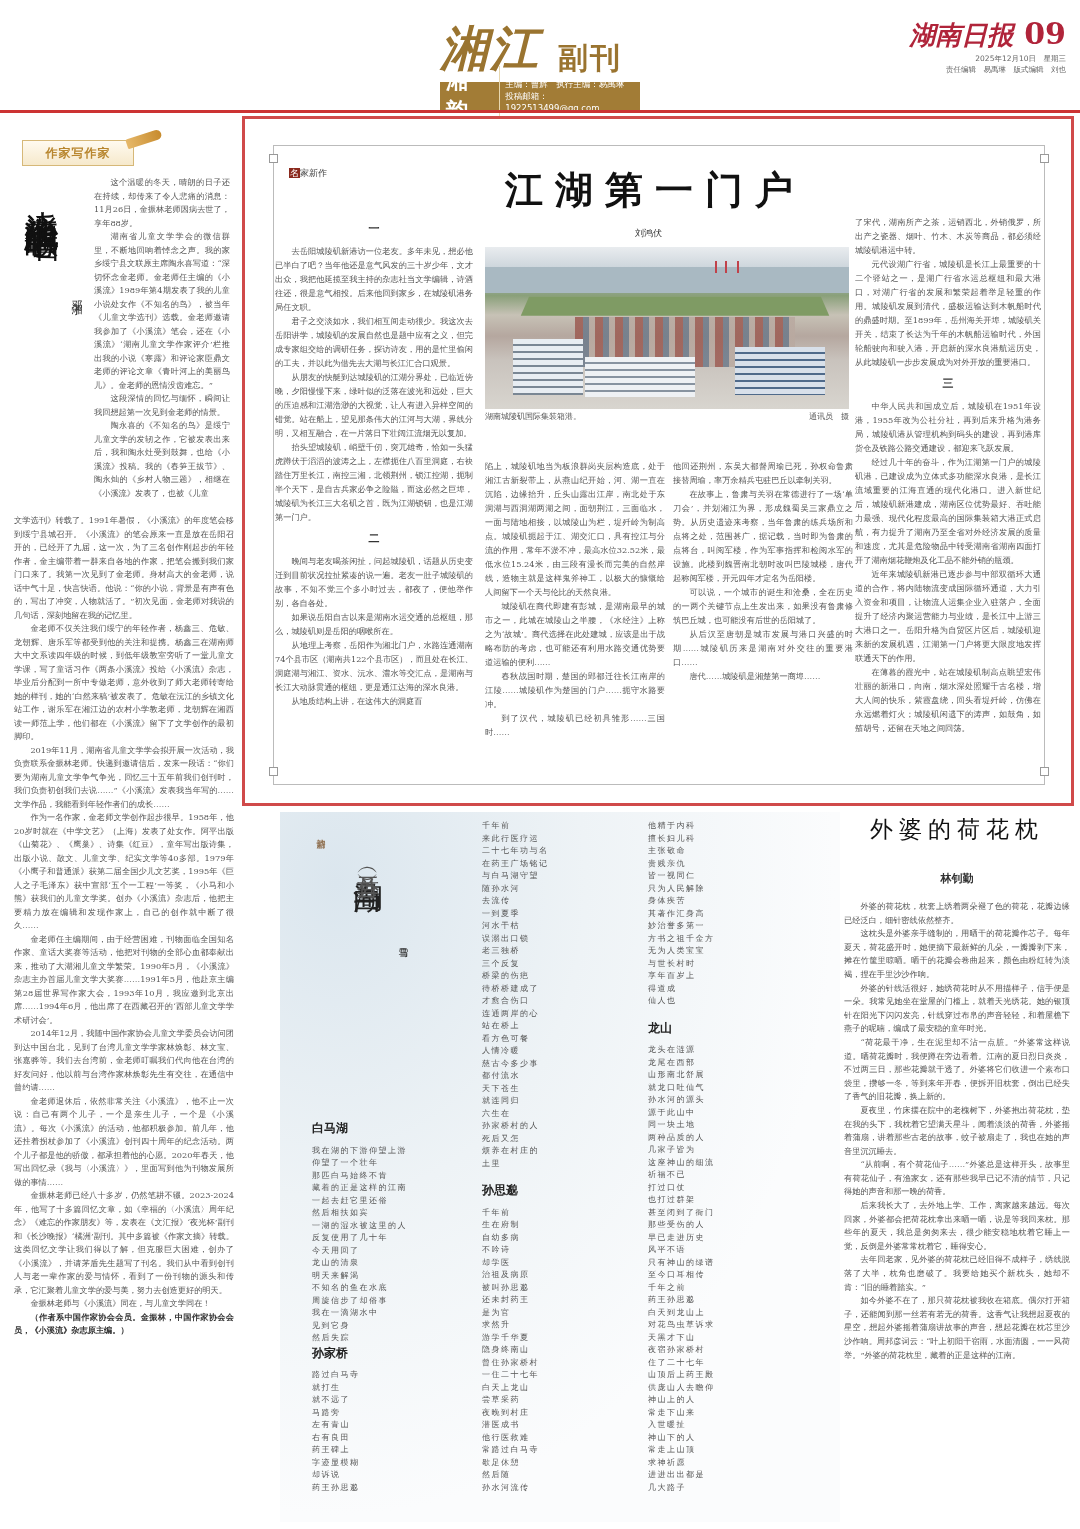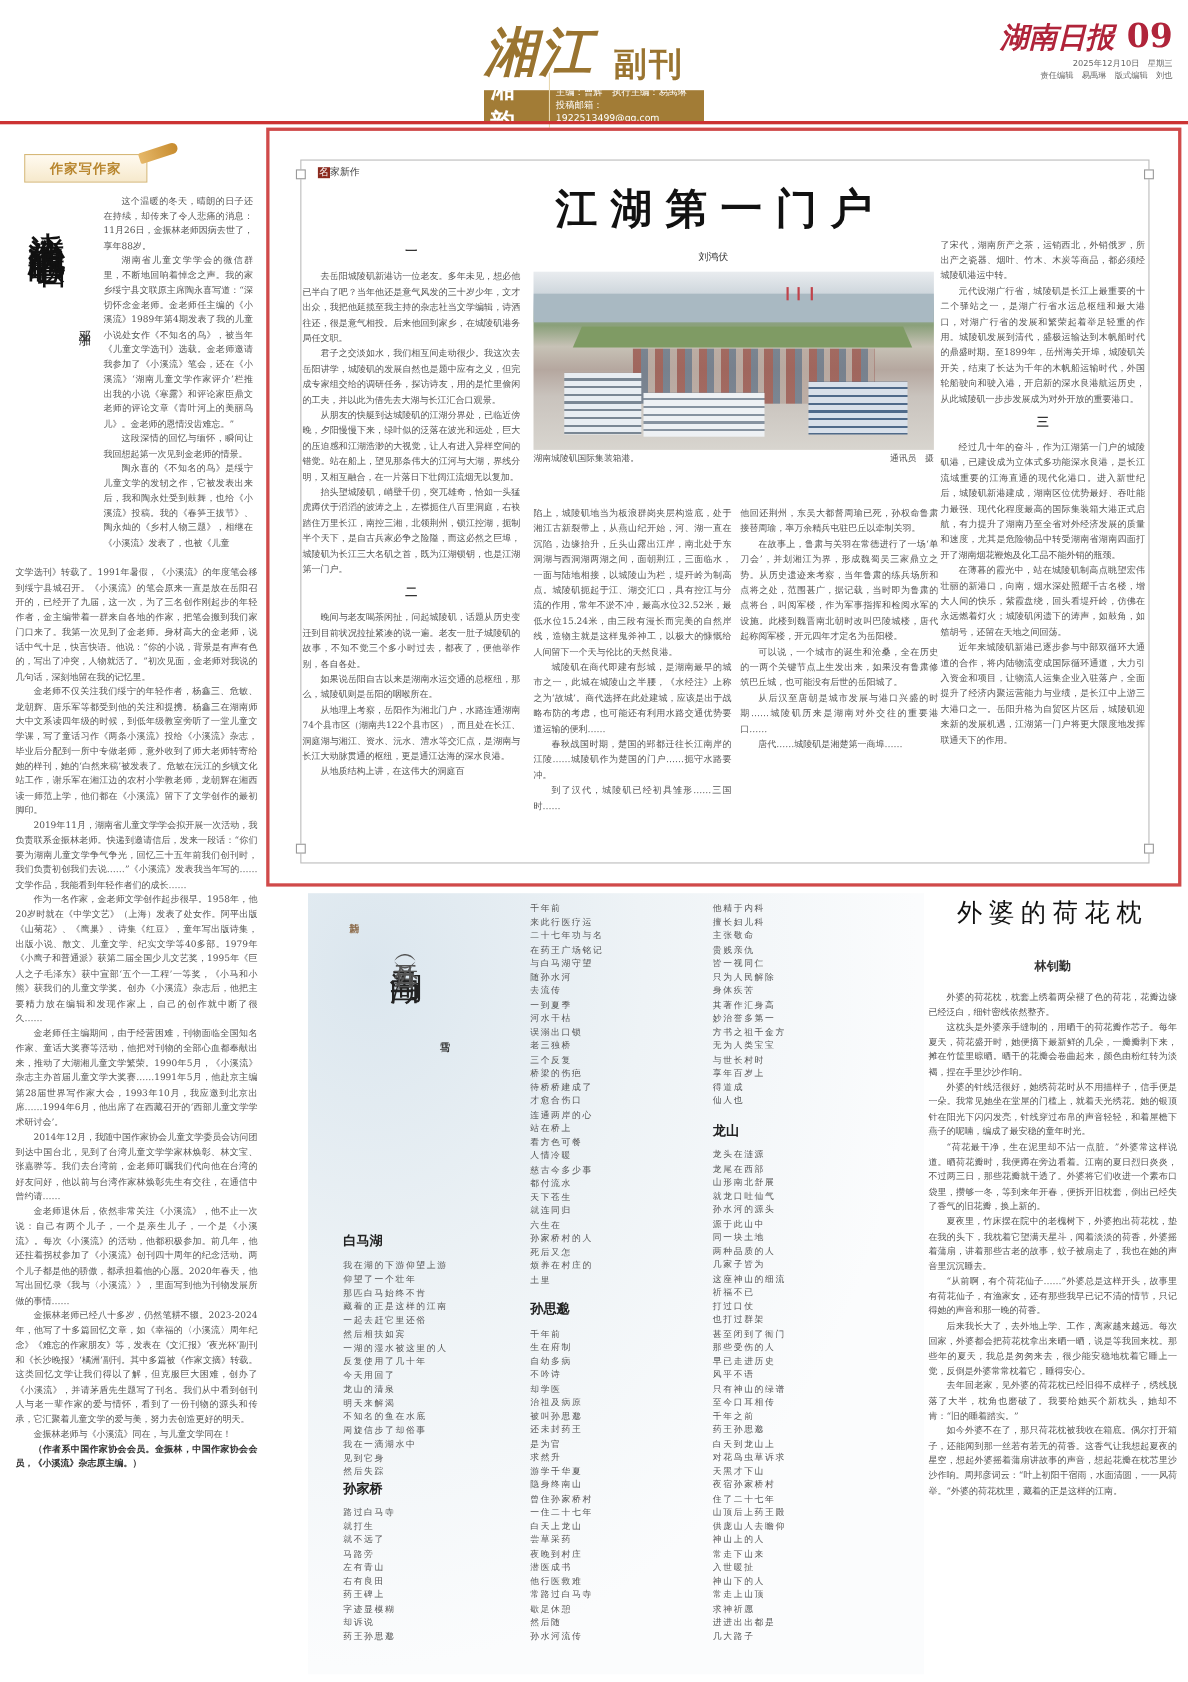--- a/index.html
+++ b/index.html
@@ -31,21 +31,21 @@
   .left-body-main { position: absolute; left: 0; top: 384px; width: 220px; font-size: 8.2px; line-height: 13.5px; color: #555; text-align: justify; }
   .left-body-top p, .left-body-main p { text-indent: 2em; }
   .left-note { font-weight: bold; color: #333; }
 
   
   .feature { position: absolute; left: 242px; top: 116px; width: 832px; height: 690px; border: 3px solid #d04a4a; background: #fff; }
   .feature-inner { position: absolute; left: 28px; top: 26px; width: 772px; height: 640px; border-top: 1px solid #bbb; border-left: 1px solid #bbb; border-right: 1px solid #bbb; border-bottom: 1px solid #bbb; }
   .corner { position: absolute; width: 9px; height: 9px; border: 1px solid #999; background: #fff; }
   .corner.tl { left: -5px; top: 8px; } .corner.tr { right: -5px; top: 8px; }
   .corner.bl { left: -5px; bottom: 8px; } .corner.br { right: -5px; bottom: 8px; }
-  .feat-tag { position: absolute; left: 44px; top: 31px; font-size: 9px; color: #444; }
+  .feat-tag { position: absolute; left: 44px; top: 48px; font-size: 9px; color: #444; }
   .feat-tag .first { background: #8b2a1e; color: #fff; padding: 0 1px; }
   .feat-title { position: absolute; left: 200px; top: 46px; width: 420px; text-align: center; font-family: "DejaVu Serif", serif; font-size: 38px; font-weight: bold; color: #111; letter-spacing: 12px; }
   .feat-author { position: absolute; left: 390px; top: 108px; font-size: 9px; color: #333; }
   .section-num { text-align: center; font-size: 11px; color: #333; margin: 8px 0 8px 0; font-weight: bold; }
   .fcol { position: absolute; font-size: 8.2px; line-height: 14px; color: #555; text-align: justify; }
   .fcol p { text-indent: 2em; }
   .fcol1 { left: 30px; top: 95px; width: 198px; }
   .fcol2 { left: 240px; top: 340px; width: 180px; }
   .fcol3 { left: 428px; top: 340px; width: 180px; }
   .fcol4 { left: 610px; top: 96px; width: 186px; }
@@ -184,23 +184,24 @@
     <p style="text-indent:0">他回还荆州，东吴大都督周瑜已死，孙权命鲁肃接替周瑜，率万余精兵屯驻巴丘以牵制关羽。</p>
     <p>在故事上，鲁肃与关羽在常德进行了一场‘单刀会’，并划湘江为界，形成魏蜀吴三家鼎立之势。从历史遗迹来考察，当年鲁肃的练兵场所和点将之处，范围甚广，据记载，当时即为鲁肃的点将台，叫阅军楼，作为军事指挥和检阅水军的设施。此楼到魏晋南北朝时改叫巴陵城楼，唐代起称阅军楼，开元四年才定名为岳阳楼。</p>
     <p>可以说，一个城市的诞生和沧桑，全在历史的一两个关键节点上生发出来，如果没有鲁肃修筑巴丘城，也可能没有后世的岳阳城了。</p>
     <p>从后汉至唐朝是城市发展与港口兴盛的时期……城陵矶历来是湖南对外交往的重要港口……</p>
     <p>唐代……城陵矶是湘楚第一商埠……</p>
   </div>
   <div class="fcol fcol4">
     <p style="text-indent:0">了宋代，湖南所产之茶，运销西北，外销俄罗，所出产之瓷器、烟叶、竹木、木炭等商品，都必须经城陵矶港运中转。</p>
     <p>元代设湖广行省，城陵矶是长江上最重要的十二个驿站之一，是湖广行省水运总枢纽和最大港口，对湖广行省的发展和繁荣起着举足轻重的作用。城陵矶发展到清代，盛极运输达到木帆船时代的鼎盛时期。至1899年，岳州海关开埠，城陵矶关开关，结束了长达为千年的木帆船运输时代，外国轮船驶向和驶入港，开启新的深水良港航运历史，从此城陵矶一步步发展成为对外开放的重要港口。</p>
     <div class="section-num">三</div>
+    <p>中华人民共和国成立后，城陵矶在1951年设港，1955年改为公社分社，再到后来升格为港务局，城陵矶港从管理机构到码头的建设，再到港库货仓及铁路公路交通建设，都迎来飞跃发展。</p>
     <p>经过几十年的奋斗，作为江湖第一门户的城陵矶港，已建设成为立体式多功能深水良港，是长江流域重要的江海直通的现代化港口。进入新世纪后，城陵矶新港建成，湖南区位优势最好、吞吐能力最强、现代化程度最高的国际集装箱大港正式启航，有力提升了湖南乃至全省对外经济发展的质量和速度，尤其是危险物品中转受湖南省湖南四面打开了湖南烟花鞭炮及化工品不能外销的瓶颈。</p>
+    <p>近年来城陵矶新港已逐步参与中部双循环大通道的合作，将内陆物流变成国际循环通道，大力引入资金和项目，让物流人运集企业入驻落户，全面提升了经济内聚运营能力与业绩，是长江中上游三大港口之一。岳阳升格为自贸区片区后，城陵矶迎来新的发展机遇，江湖第一门户将更大限度地发挥联通天下的作用。</p>
     <p>在薄暮的霞光中，站在城陵矶制高点眺望宏伟壮丽的新港口，向南，烟水深处照耀千古名楼，增大人间的快乐，紫霞盘绕，回头看堤歼岭，仿佛在永远燃着灯火；城陵矶闲遗下的涛声，如鼓角，如笳胡号，还留在天地之间回荡。</p>
-    <p>近年来城陵矶新港已逐步参与中部双循环大通道的合作，将内陆物流变成国际循环通道，大力引入资金和项目，让物流人运集企业入驻落户，全面提升了经济内聚运营能力与业绩，是长江中上游三大港口之一。岳阳升格为自贸区片区后，城陵矶迎来新的发展机遇，江湖第一门户将更大限度地发挥联通天下的作用。</p>
   </div>
 </div>
 
 <div class="poetry">
   <div class="poet-tag">
     <span class="first">汉</span><span>诗新韵</span>
   </div>
   <div class="poem-title">
     <span>白马湖</span><span class="poem-sub">（外三首）</span>
   </div>

